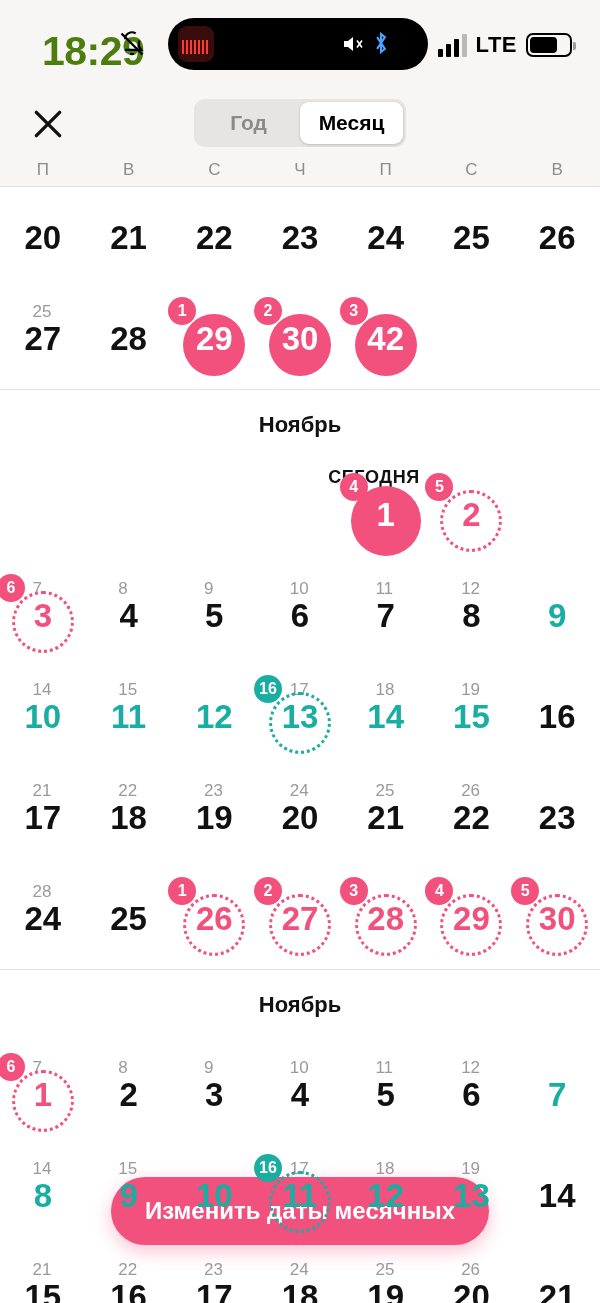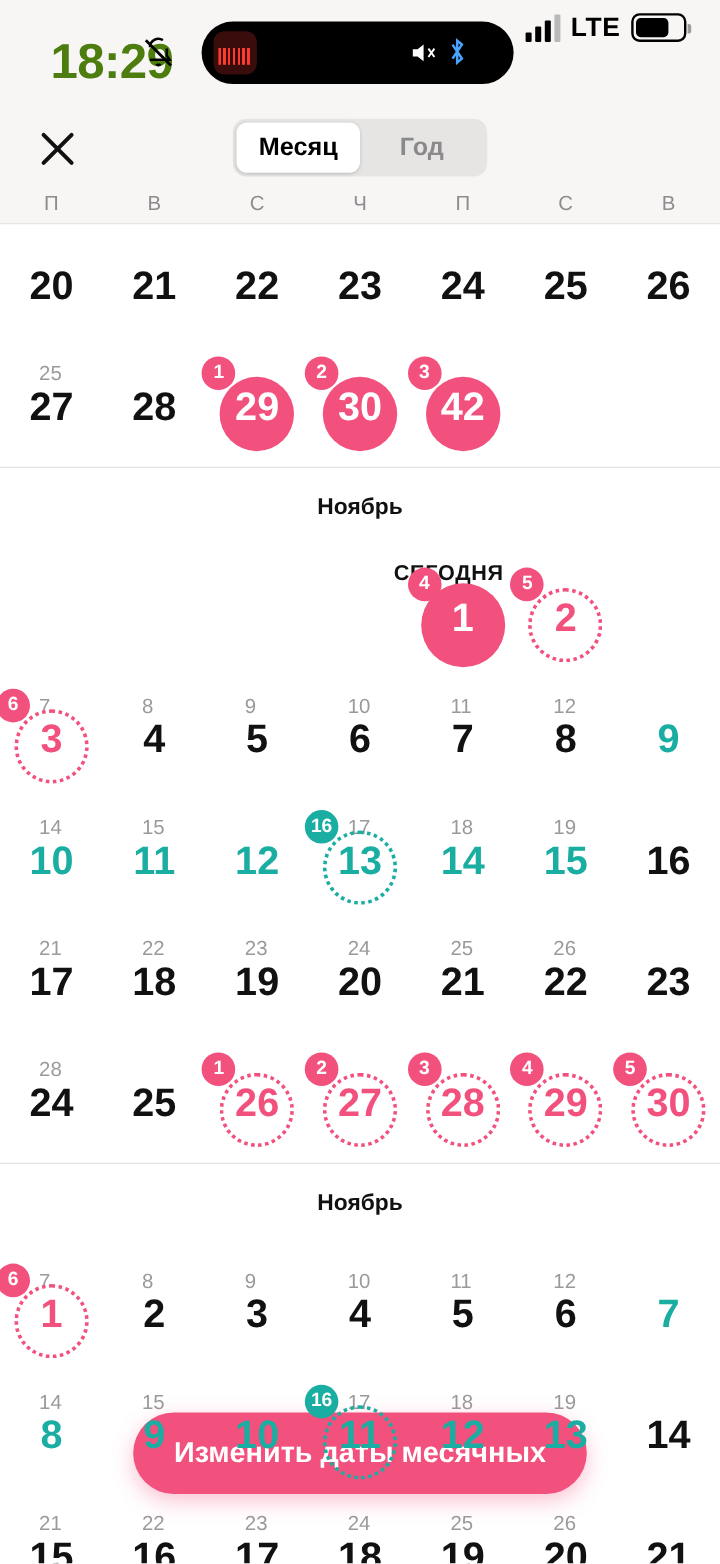--- a/index.html
+++ b/index.html
@@ -83,21 +83,21 @@
   .di-bt {
     position: absolute;
     right: 38px;
     top: 12px;
     width: 18px;
     height: 26px;
   }
   .sb-right {
     position: absolute;
     right: 28px;
-    top: 10px;
+    top: 32px;
     display: flex;
     align-items: center;
     gap: 9px;
   }
   .bars {
     display: flex;
     align-items: flex-end;
     gap: 3px;
     height: 24px;
   }
@@ -287,21 +287,21 @@
   }
   .ring.teal { border-color: #1aada2; }
 
   .month-sep {
     border-top: 1px solid #e2e1df;
     height: 74px;
     position: relative;
   }
   .month-title {
     text-align: center;
-    font-size: 19px;
+    font-size: 22px;
     font-weight: bold;
     color: #111;
     padding-top: 22px;
   }
   .today-label {
     position: absolute;
     width: 100%;
     text-align: center;
     bottom: -24px;
     left: 0;
@@ -378,22 +378,22 @@
   </div>
 
   <div class="header">
     <div class="close-btn">
       <svg width="40" height="40" viewBox="0 0 24 24" stroke="#111" stroke-width="2" fill="none" stroke-linecap="round">
         <line x1="5" y1="5" x2="19" y2="19"></line>
         <line x1="19" y1="5" x2="5" y2="19"></line>
       </svg>
     </div>
     <div class="segmented">
+      <div class="seg">Год</div>
       <div class="seg active">Месяц</div>
-      <div class="seg">Год</div>
     </div>
   </div>
 
   <div class="weekdays">
     <div>П</div>
     <div>В</div>
     <div>С</div>
     <div>Ч</div>
     <div>П</div>
     <div>С</div>

